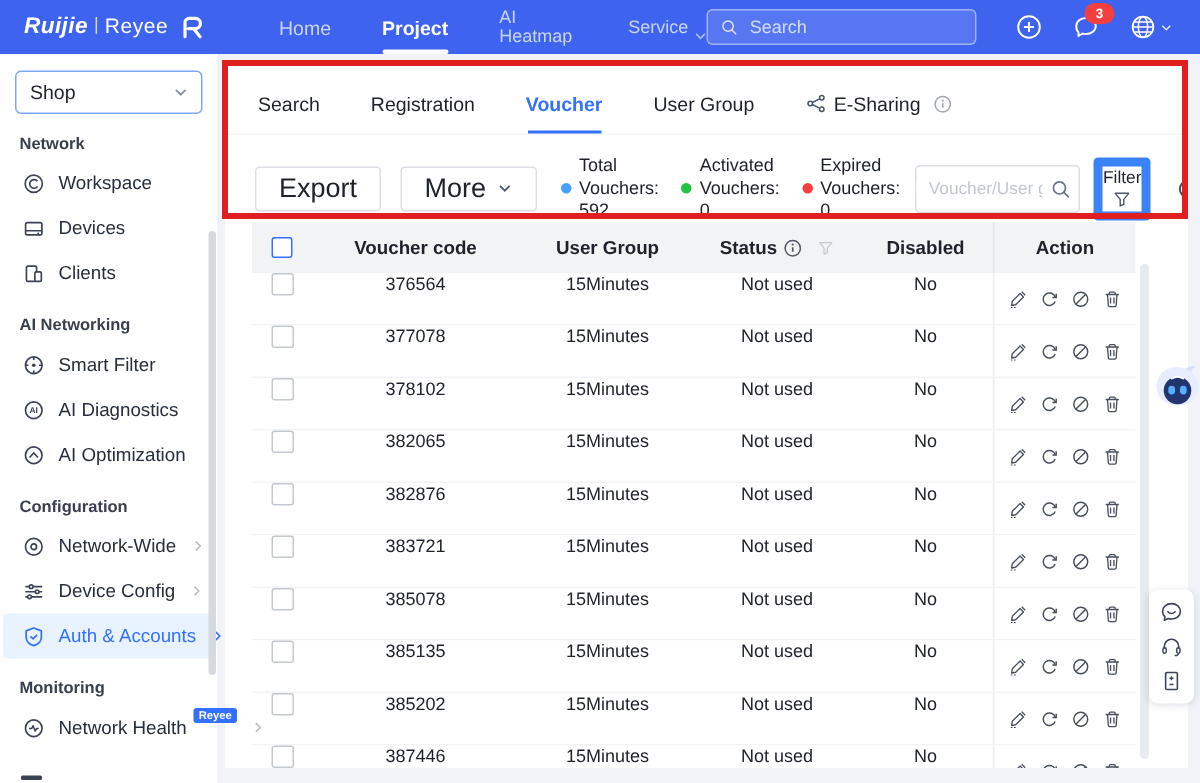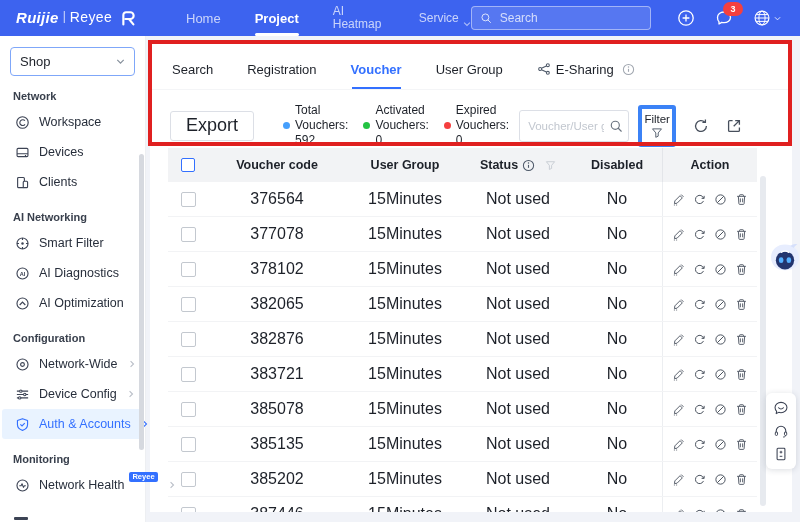--- a/index.html
+++ b/index.html
@@ -75,30 +75,30 @@
   .btn-export{margin-right:13px}
   .stats{display:flex;gap:15px;margin-left:16px}
   .stat{display:flex;align-items:flex-start;gap:5px}
   .dot{width:7px;height:7px;border-radius:50%;margin-top:19px;flex:0 0 auto}
   .stat-lines{font-size:12px;color:#1d2129;line-height:15px}
   .tool-search{margin-left:10px;width:108px;height:30px;border:1px solid #dcdfe6;border-radius:3px;display:flex;align-items:center;background:#fff}
   .tool-search input{border:none;outline:none;font-size:11.5px;color:#1d2129;width:76px;padding:0 0 0 8px;font-family:"Liberation Sans",sans-serif}
   .tool-search input::placeholder{color:#c2c7cf}
   .tool-search .s-btn{width:28px;height:100%;display:flex;align-items:center;justify-content:center;color:#6b7480;cursor:pointer}
   .tool-search .s-btn svg{width:14px;height:14px}
-  .filter-btn{margin-left:9px;width:38px;height:42px;border:4px solid #3b82f6;border-radius:3px;background:#fff;display:flex;flex-direction:column;align-items:center;justify-content:center;font-size:11.5px;color:#1d2129;gap:2px;cursor:pointer}
+  .filter-btn{margin-left:9px;width:38px;height:42px;border:6px solid #3b82f6;border-radius:3px;background:#fff;display:flex;flex-direction:column;align-items:center;justify-content:center;font-size:11.5px;color:#1d2129;gap:2px;cursor:pointer}
   .filter-btn .f-ic{width:12px;height:12px;color:#4e5969}
   .filter-btn .f-ic svg{width:12px;height:12px}
   .tool-ic{width:16px;height:16px;color:#474f5c;margin-left:17px;cursor:pointer}
   .tool-ic svg{width:16px;height:16px}
 
   
   .tbl{position:absolute;left:18px;top:105px;width:589px}
   .thead{display:flex;align-items:center;height:34px;background:#f2f3f5;font-weight:bold;font-size:12.5px;color:#1d2129}
-  .trow{display:flex;align-items:center;height:34px;border-bottom:1px solid #f2f3f5;font-size:16px;color:#1d2129;background:#fff}
+  .trow{display:flex;align-items:flex-start;height:34px;border-bottom:1px solid #f2f3f5;font-size:12px;color:#1d2129;background:#fff}
   .td{display:flex;align-items:center;justify-content:center}
   .c-check{width:40px}
   .c-code{width:138px}
   .c-group{width:118px}
   .c-status{width:108px;gap:4px}
   .c-disabled{width:90px}
   .c-action{width:94px;align-self:stretch;border-left:1px solid #eceef1;gap:8px}
   .thead .c-action{border-left:1px solid #e3e5e9}
   .cb{width:13px;height:13px;border:1px solid #c3c8cf;border-radius:2px;background:#fff;cursor:pointer}
   .cb-head{border:1.5px solid #3370ff;width:12px;height:12px}
@@ -391,20 +391,28 @@
               <circle cx="7" cy="7" r="5.5" stroke="currentColor" fill="none" stroke-width="1.1"></circle>
               <path d="M7 6.3v3.2" stroke="currentColor" fill="none" stroke-width="1.2"></path>
               <circle cx="7" cy="4.3" r=".8" fill="currentColor"></circle>
             </svg>
           </span>
   </div>
       </div>
 
     <div class="toolbar">
       <button class="btn btn-export">Export</button>
+      <button class="btn">
+        <span>More</span>
+        <span class="btn-caret">
+            <svg viewBox="0 0 12 12">
+              <path d="M2.5 4.3L6 7.8l3.5-3.5" stroke="currentColor" fill="none" stroke-width="1.3"></path>
+            </svg>
+          </span>
+      </button>
       <div class="stats" id="stats">
           <div class="stat">
     <span class="dot" style="background: rgb(69, 159, 252);"></span>
     <div class="stat-lines">
       <div class="sl1">Total</div>
               <div class="sl2">Vouchers:</div>
               <div class="sl3">592</div>
     </div>
   </div>
           <div class="stat">

